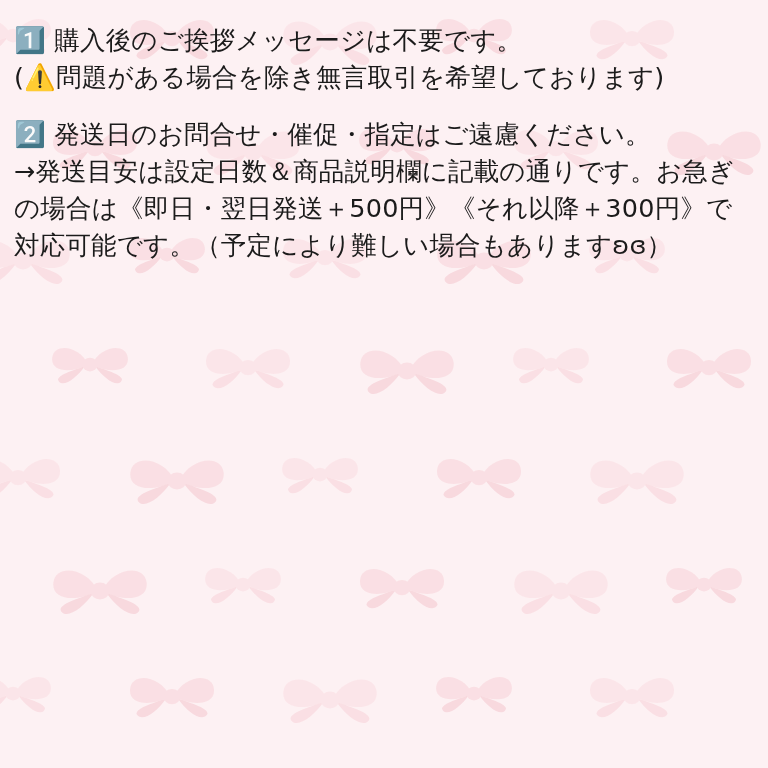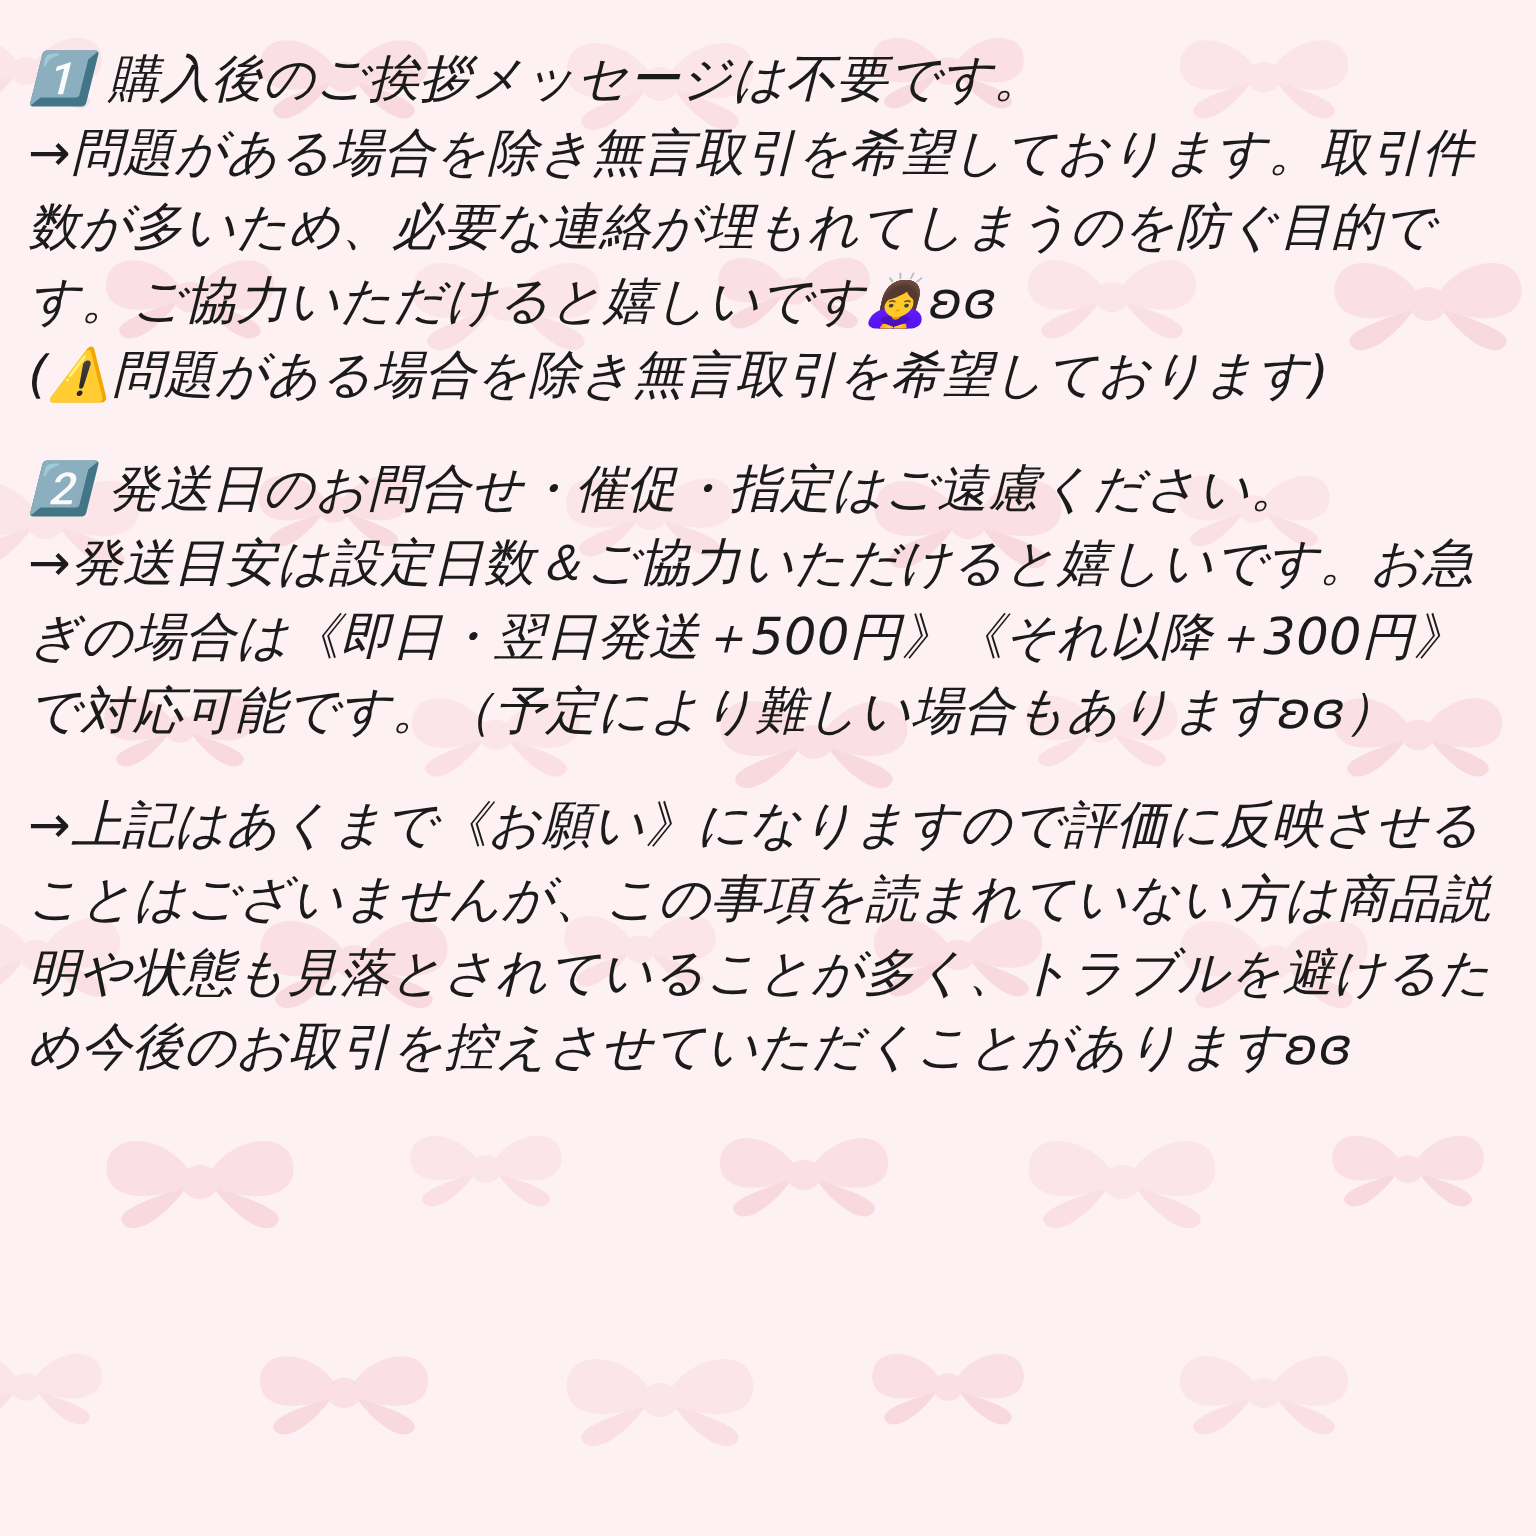--- a/index.html
+++ b/index.html
@@ -14,21 +14,20 @@
     overflow: hidden;
   }
 
   #page {
     position: relative;
     width: 768px;
     height: 768px;
     box-sizing: border-box;
     background-color: #fdf1f3;
     overflow: hidden;
-    font-style: italic;
   }
 
   
   #bow-layer {
     position: absolute;
     inset: 0;
     z-index: 0;
     pointer-events: none;
   }
   .bow {
@@ -390,33 +389,31 @@
       </div>
     </div>
 
   <div id="content">
 
     <div class="block">
       <div class="para">
         <span class="num-badge emoji">1️⃣</span>
         <span>購入後のご挨拶メッセージは不要です。</span>
       </div>
-      <div class="para">→問題がある場合を除き無言取引を希望しております。取引件数が多いため、必要な連絡が埋もれてしまうのを防ぐ目的です。ご協力いただけると嬉しいです🙇‍♀️ʚɞ</div>
       <div class="para">(⚠️問題がある場合を除き無言取引を希望しております)</div>
     </div>
 
     <div class="block">
       <div class="para">
         <span class="num-badge emoji">2️⃣</span>
         <span>発送日のお問合せ・催促・指定はご遠慮ください。</span>
       </div>
-      <div class="para">→発送目安は設定日数＆ご協力いただけると嬉しいです。お急ぎの場合は《即日・翌日発送＋500円》《それ以降＋300円》で対応可能です。（予定により難しい場合もありますʚɞ）</div>
+      <div class="para">→発送目安は設定日数＆商品説明欄に記載の通りです。お急ぎの場合は《即日・翌日発送＋500円》《それ以降＋300円》で対応可能です。（予定により難しい場合もありますʚɞ）</div>
     </div>
 
     <div class="block">
-      <div class="para">→上記はあくまで《お願い》になりますので評価に反映させることはございませんが、この事項を読まれていない方は商品説明や状態も見落とされていることが多く、トラブルを避けるため今後のお取引を控えさせていただくことがありますʚɞ</div>
     </div>
 
     <div class="spacer-block"></div>
 
 
   </div>
 </div>
 
 </body></html>

